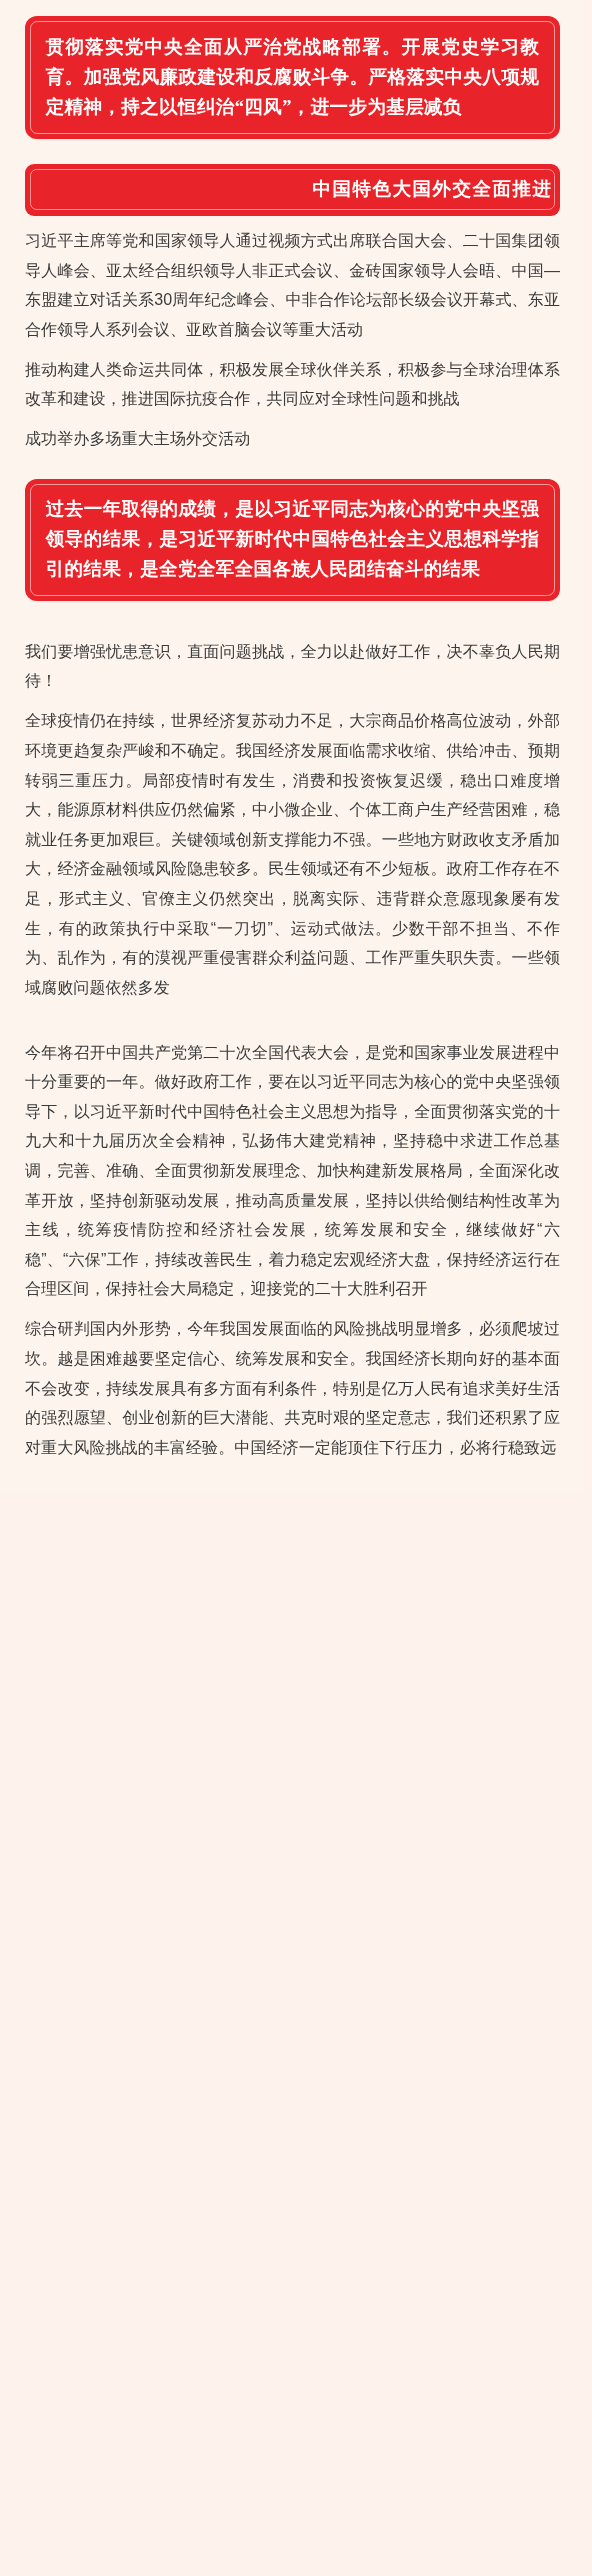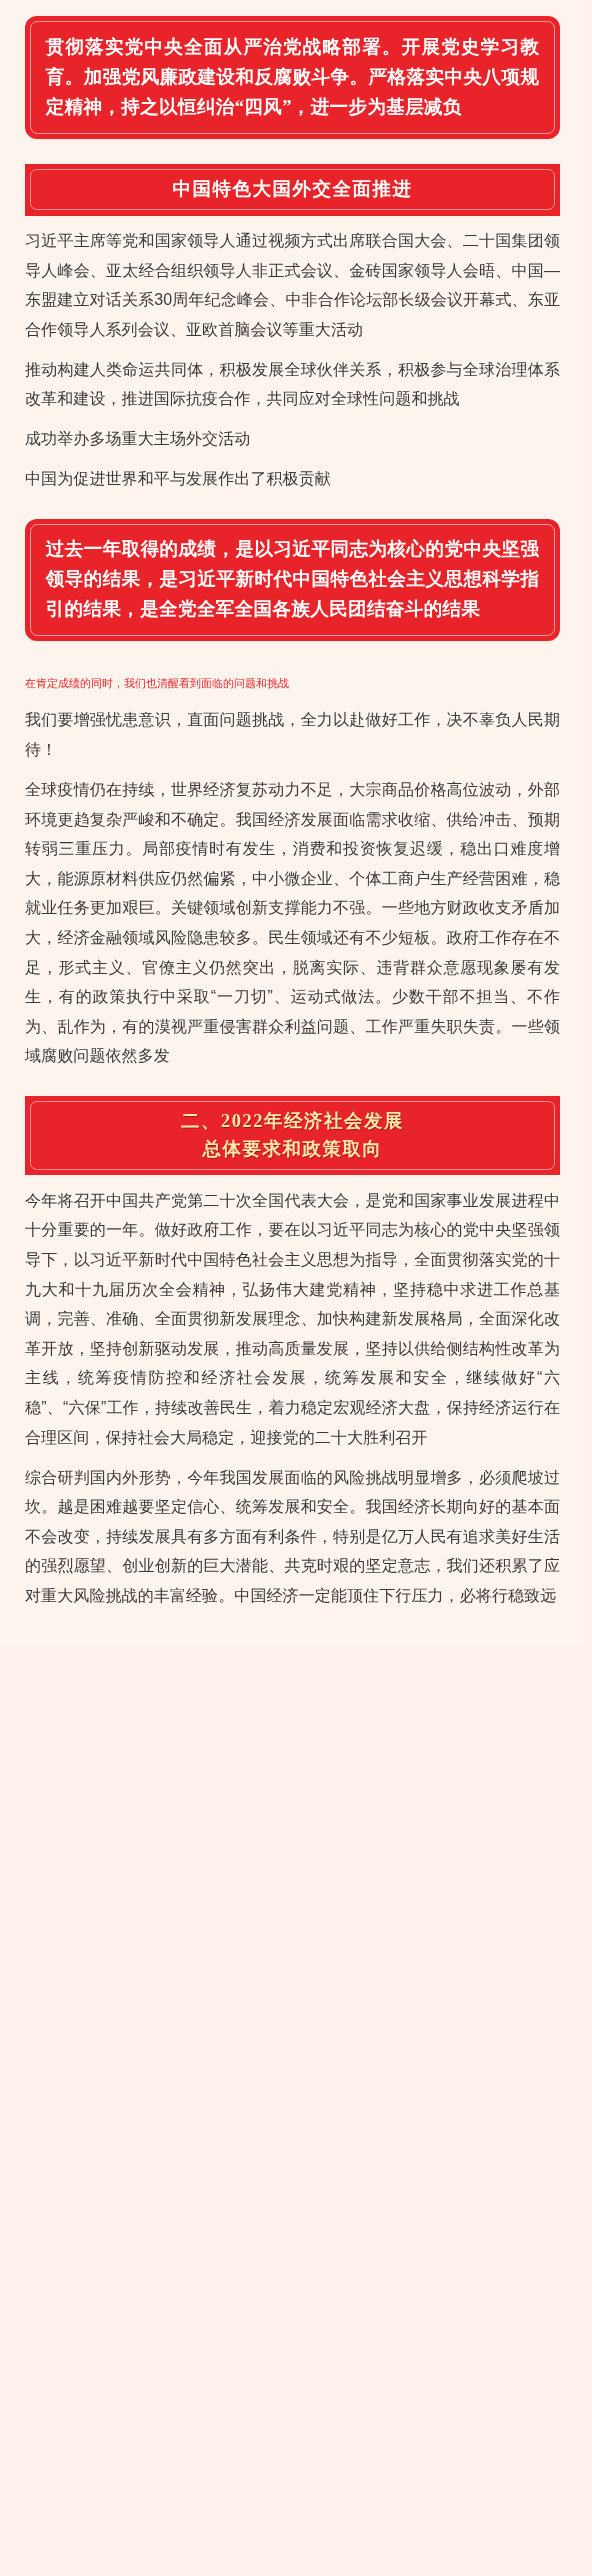--- a/index.html
+++ b/index.html
@@ -45,24 +45,24 @@
     letter-spacing: 0.4px;
     font-weight: 700;
     text-align: justify;
     padding: 3px 4.4px;
     font-family: "Liberation Serif", serif;
   }
 
   
   .banner {
     background: #e8242a;
-    border-radius: 0;
+    border-radius: 9px;
     margin: 0 25px;
     padding: 12px 7.4px;
-    text-align: center;
+    text-align: right;
     position: relative;
   }
   .banner:before {
     content: "";
     position: absolute;
     left: 5.2px; right: 5.2px; top: 5.2px; bottom: 5.2px;
     border: 0.7px solid rgba(255,255,255,0.5);
     border-radius: 6.7px;
     pointer-events: none;
   }
@@ -114,39 +114,33 @@
 
   <div class="spacer-lg"></div>
 
   <div class="banner">
     <div class="banner-title">中国特色大国外交全面推进</div>
   </div>
 
   <div class="para">习近平主席等党和国家领导人通过视频方式出席联合国大会、二十国集团领导人峰会、亚太经合组织领导人非正式会议、金砖国家领导人会晤、中国—东盟建立对话关系30周年纪念峰会、中非合作论坛部长级会议开幕式、东亚合作领导人系列会议、亚欧首脑会议等重大活动</div>
   <div class="para">推动构建人类命运共同体，积极发展全球伙伴关系，积极参与全球治理体系改革和建设，推进国际抗疫合作，共同应对全球性问题和挑战</div>
   <div class="para">成功举办多场重大主场外交活动</div>
-  <div class="para">中国为促进世界和平与发展作出了积极贡献</div>
 
   <div class="spacer-lg"></div>
 
   <div class="hero-card">
     <div class="hero-text">过去一年取得的成绩，是以习近平同志为核心的党中央坚强领导的结果，是习近平新时代中国特色社会主义思想科学指引的结果，是全党全军全国各族人民团结奋斗的结果</div>
   </div>
 
   <div class="spacer-lg"></div>
 
-  <div class="sub-note">在肯定成绩的同时，我们也清醒看到面临的问题和挑战</div>
   <div class="para">我们要增强忧患意识，直面问题挑战，全力以赴做好工作，决不辜负人民期待！</div>
   <div class="para">全球疫情仍在持续，世界经济复苏动力不足，大宗商品价格高位波动，外部环境更趋复杂严峻和不确定。我国经济发展面临需求收缩、供给冲击、预期转弱三重压力。局部疫情时有发生，消费和投资恢复迟缓，稳出口难度增大，能源原材料供应仍然偏紧，中小微企业、个体工商户生产经营困难，稳就业任务更加艰巨。关键领域创新支撑能力不强。一些地方财政收支矛盾加大，经济金融领域风险隐患较多。民生领域还有不少短板。政府工作存在不足，形式主义、官僚主义仍然突出，脱离实际、违背群众意愿现象屡有发生，有的政策执行中采取“一刀切”、运动式做法。少数干部不担当、不作为、乱作为，有的漠视严重侵害群众利益问题、工作严重失职失责。一些领域腐败问题依然多发</div>
 
   <div class="spacer-lg"></div>
 
-  <div class="banner banner-yellow">
-    <div class="banner-title">二、2022年经济社会发展</div>
-    <div class="banner-title">总体要求和政策取向</div>
-  </div>
 
   <div class="para">今年将召开中国共产党第二十次全国代表大会，是党和国家事业发展进程中十分重要的一年。做好政府工作，要在以习近平同志为核心的党中央坚强领导下，以习近平新时代中国特色社会主义思想为指导，全面贯彻落实党的十九大和十九届历次全会精神，弘扬伟大建党精神，坚持稳中求进工作总基调，完善、准确、全面贯彻新发展理念、加快构建新发展格局，全面深化改革开放，坚持创新驱动发展，推动高质量发展，坚持以供给侧结构性改革为主线，统筹疫情防控和经济社会发展，统筹发展和安全，继续做好“六稳”、“六保”工作，持续改善民生，着力稳定宏观经济大盘，保持经济运行在合理区间，保持社会大局稳定，迎接党的二十大胜利召开</div>
   <div class="para">综合研判国内外形势，今年我国发展面临的风险挑战明显增多，必须爬坡过坎。越是困难越要坚定信心、统筹发展和安全。我国经济长期向好的基本面不会改变，持续发展具有多方面有利条件，特别是亿万人民有追求美好生活的强烈愿望、创业创新的巨大潜能、共克时艰的坚定意志，我们还积累了应对重大风险挑战的丰富经验。中国经济一定能顶住下行压力，必将行稳致远</div>
 
   <div class="spacer-md"></div>
 </div>
 
 
 </body></html>

